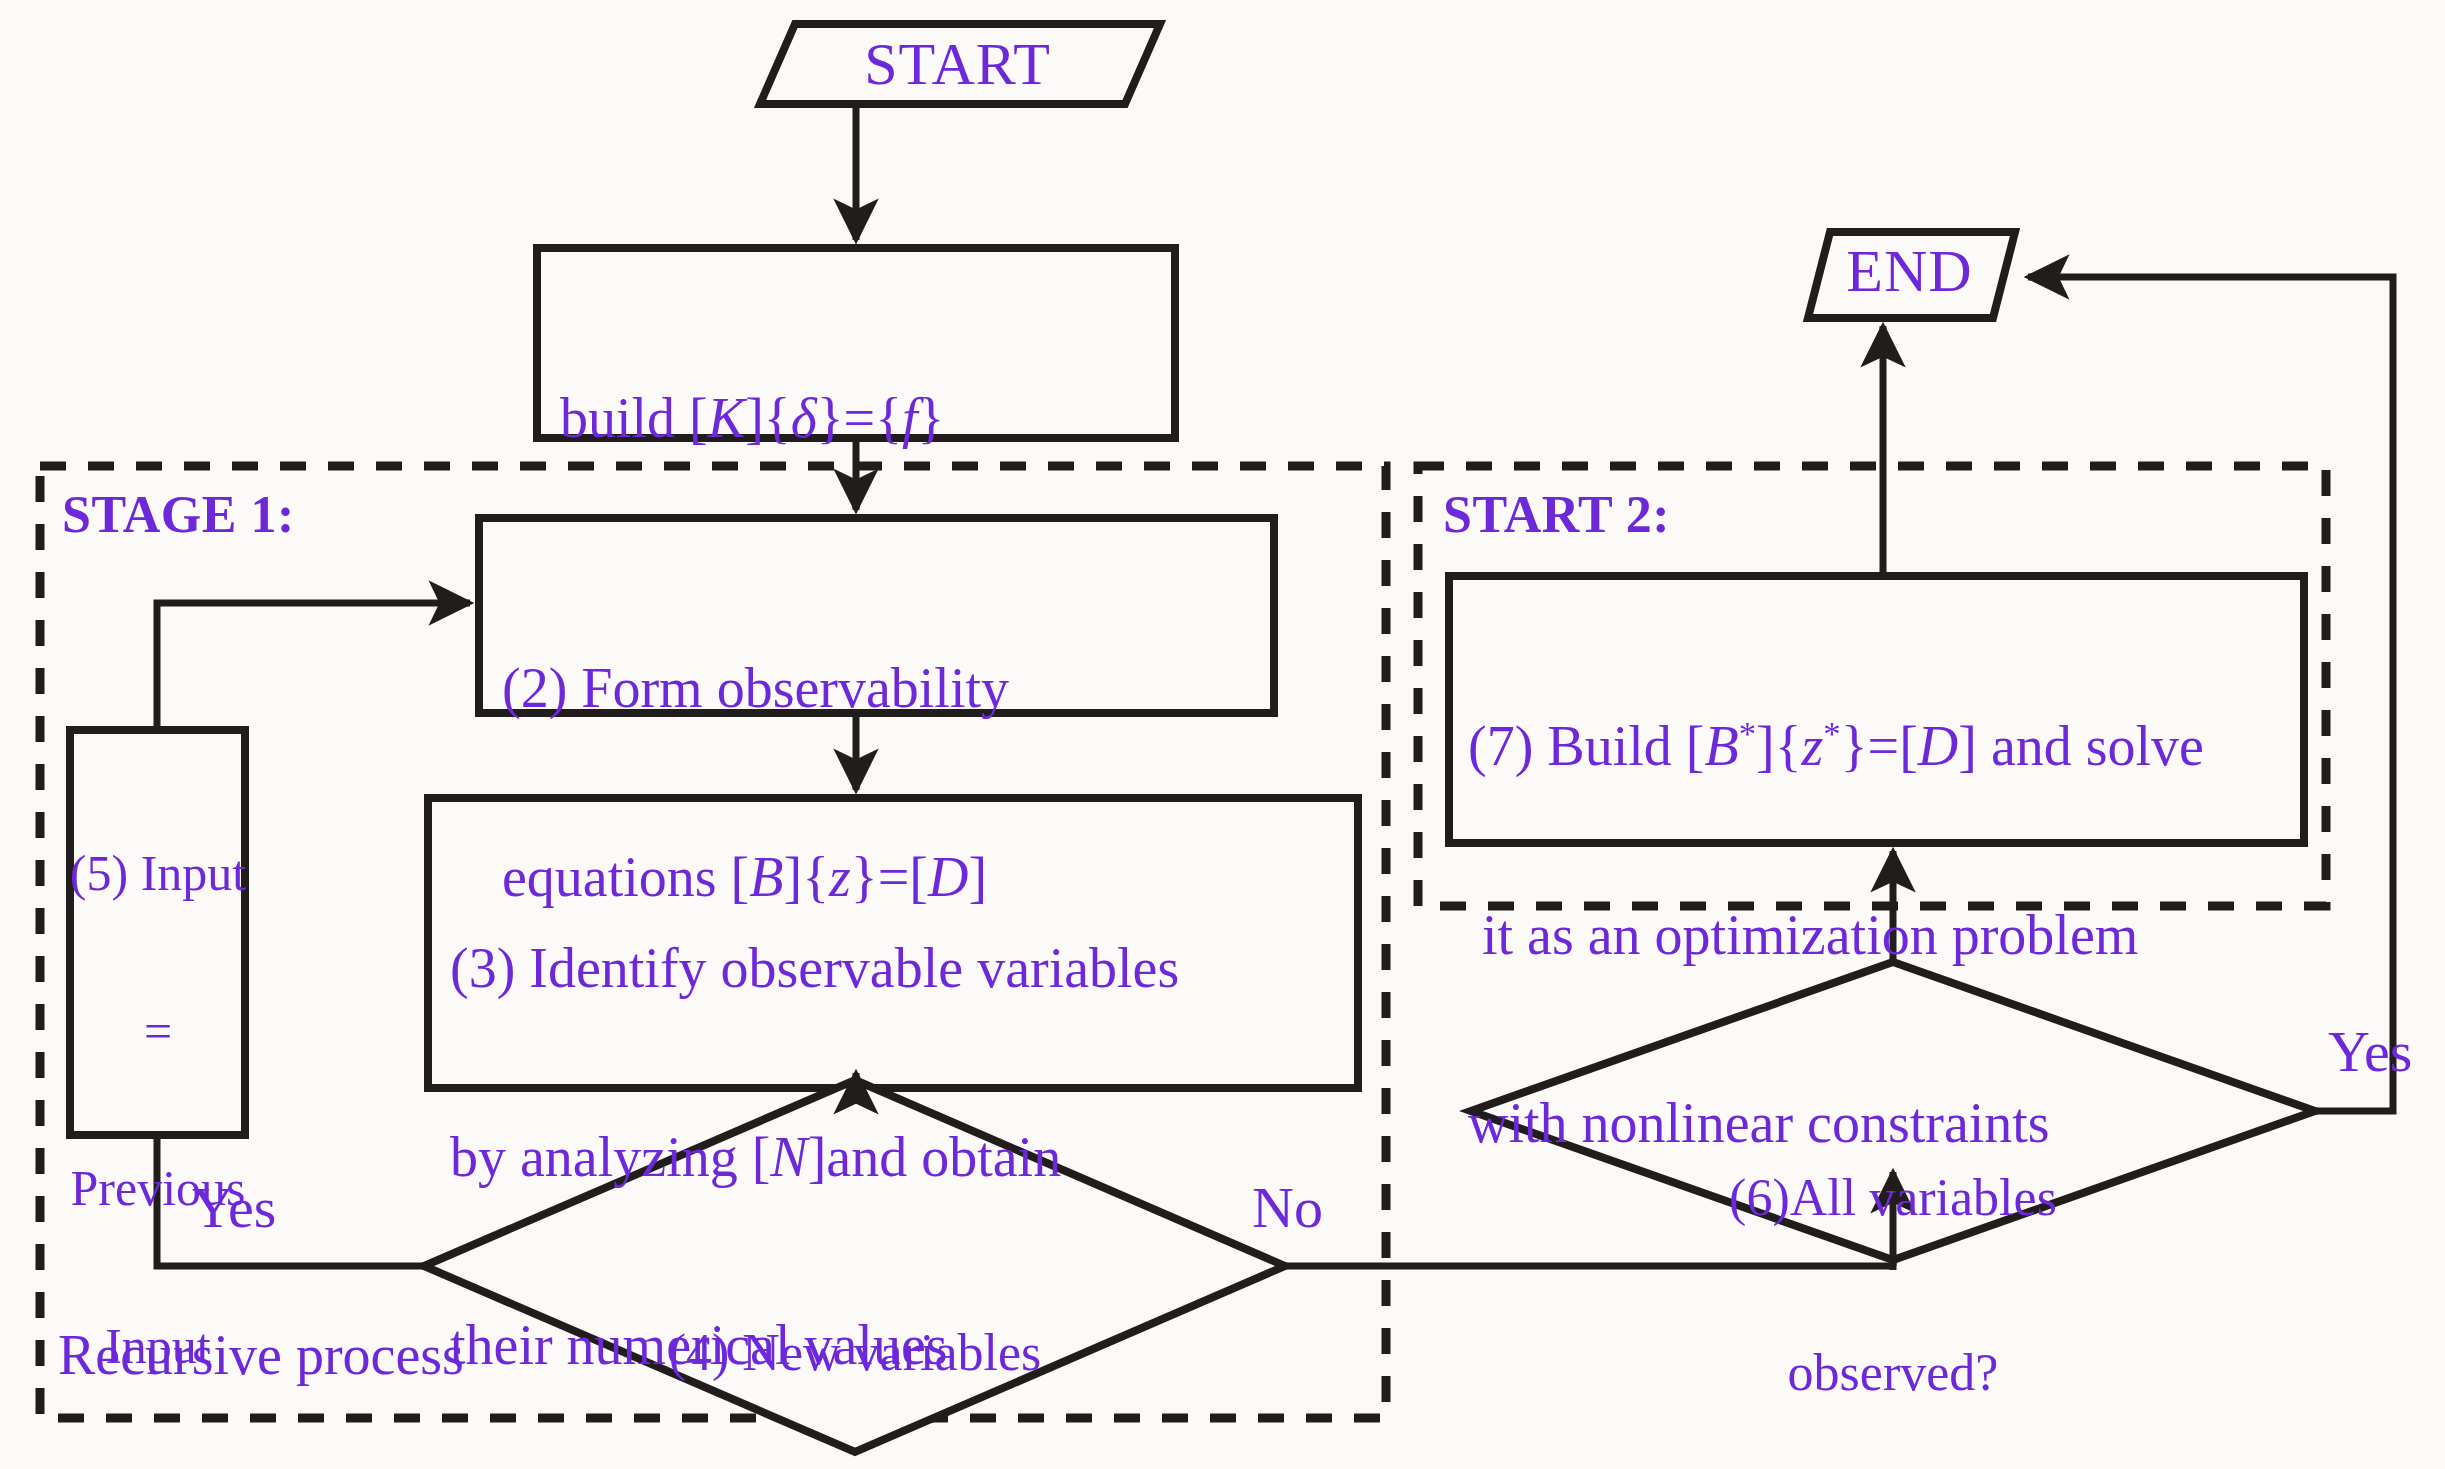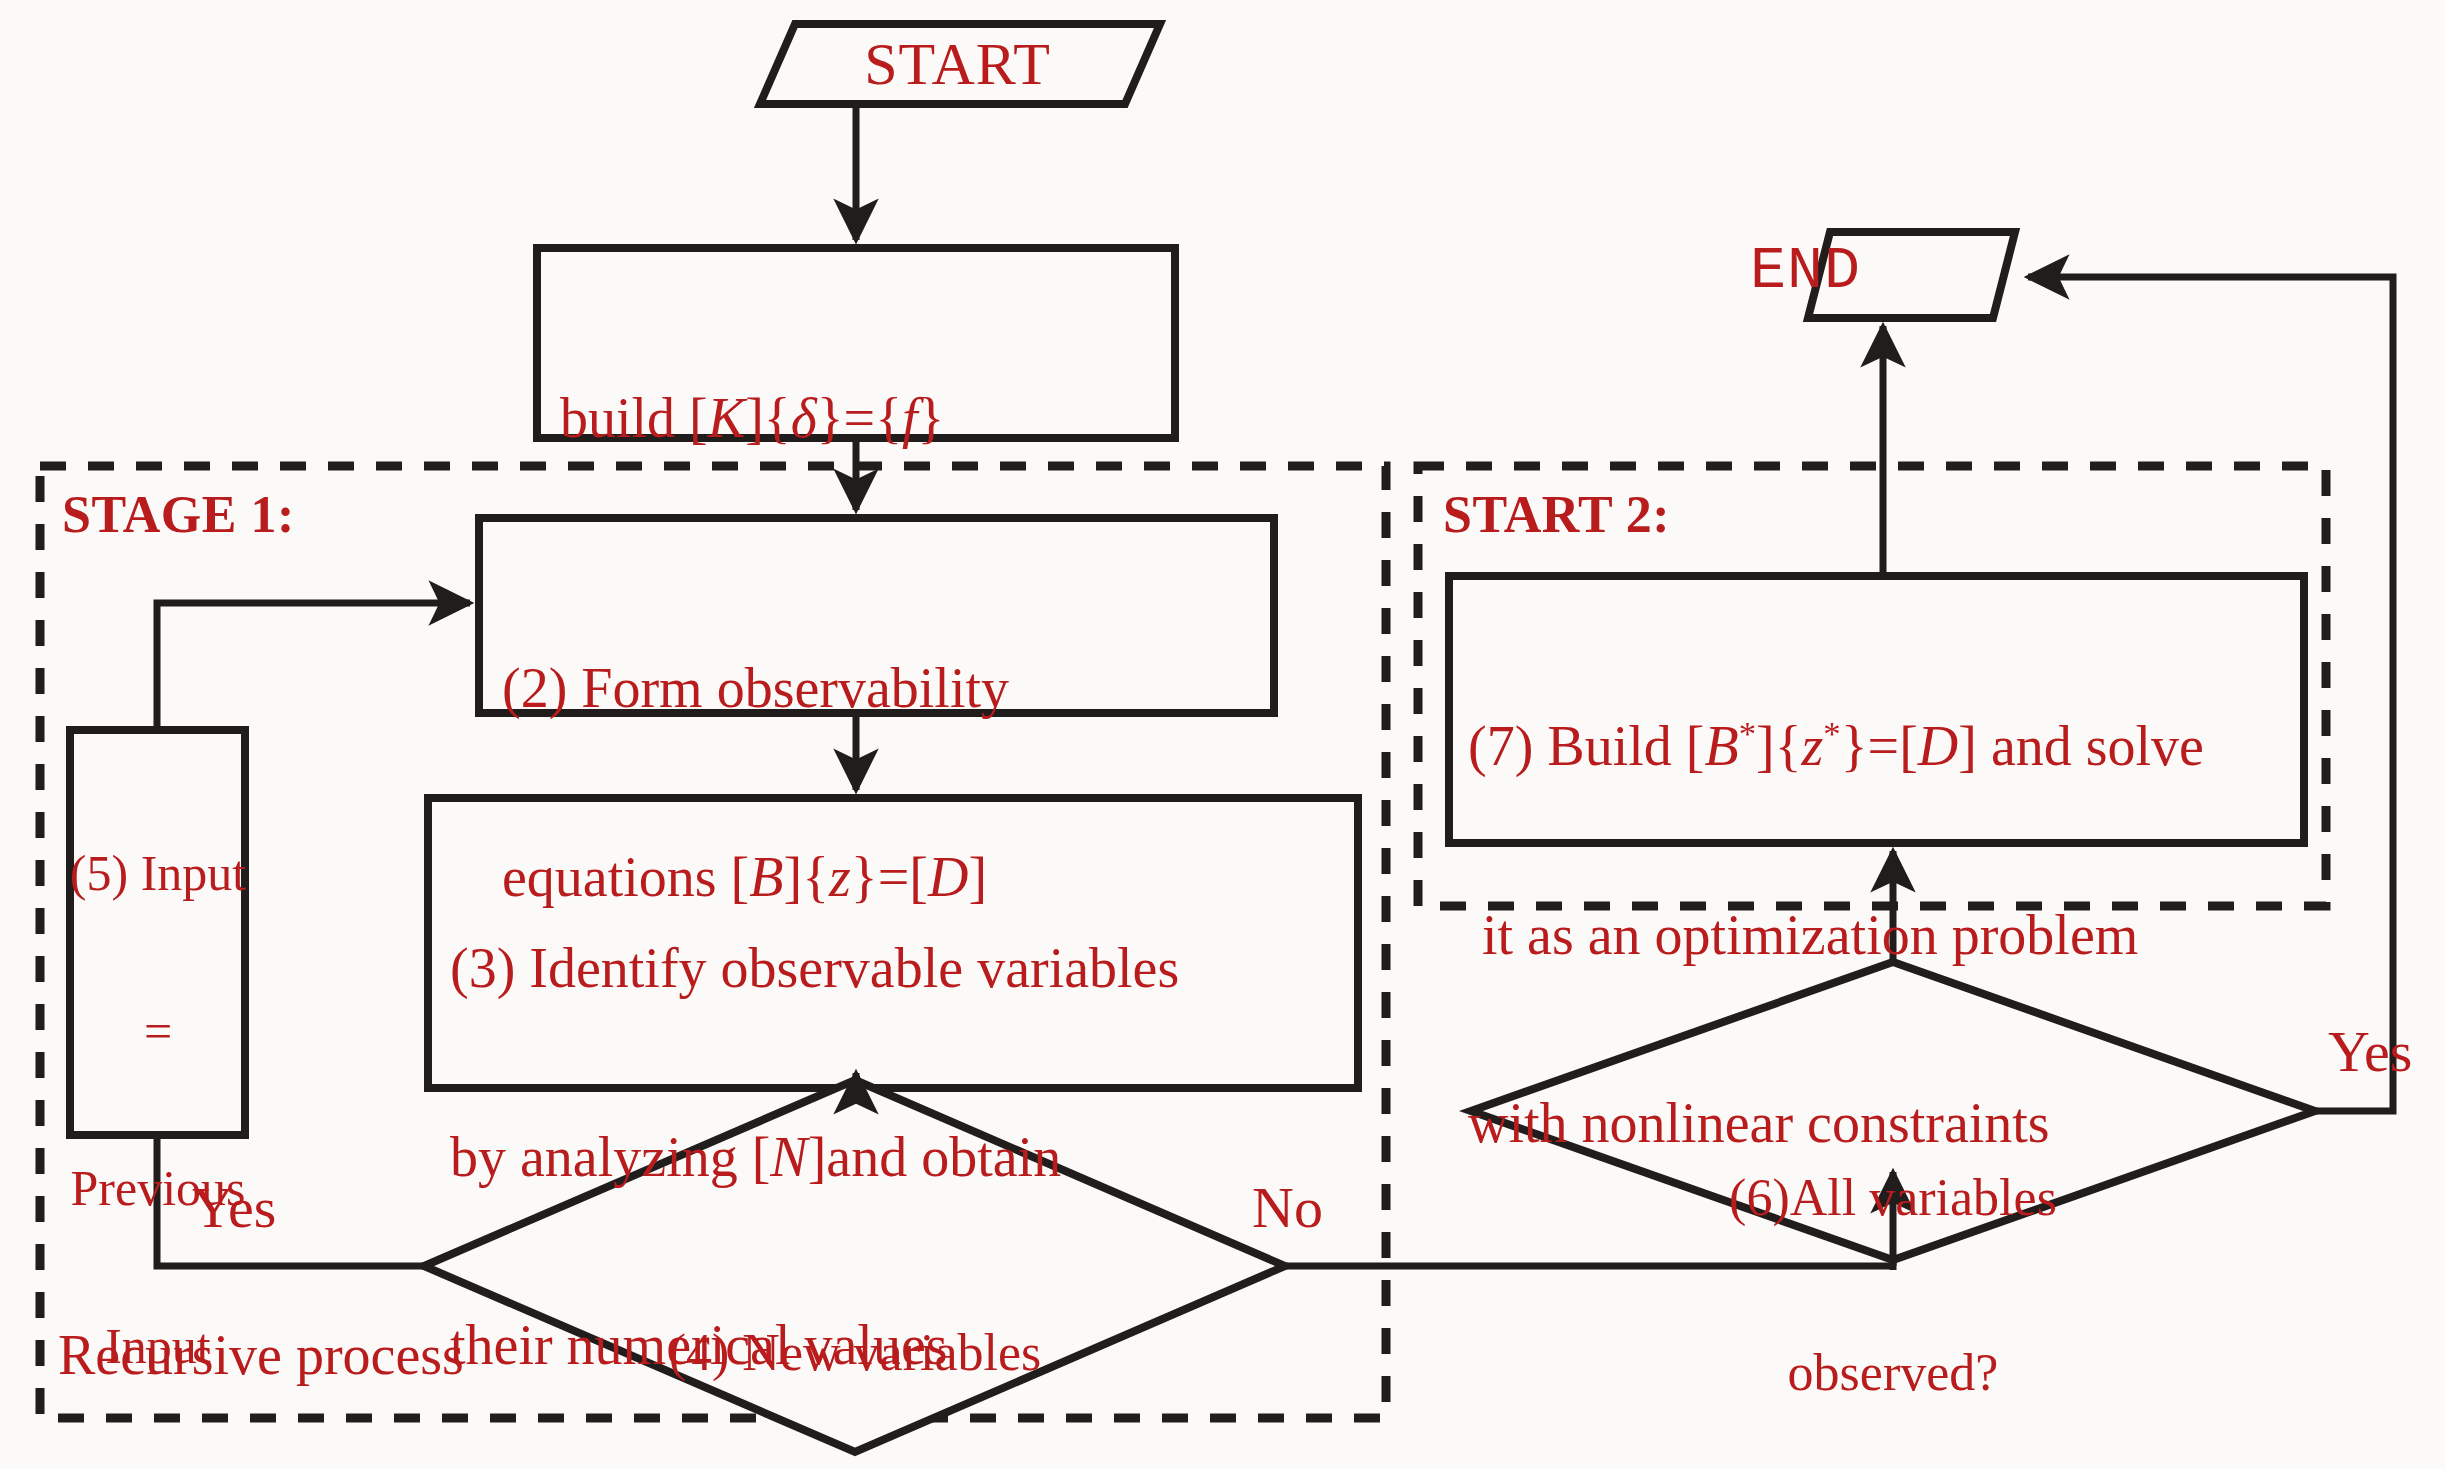--- a/index.html
+++ b/index.html
@@ -16,21 +16,21 @@
     overflow: hidden;
   }
   svg.layer {
     position: absolute;
     top: 0; left: 0;
     width: 2445px;
     height: 1469px;
   }
   .lbl {
     position: absolute;
-    color: #b91c1c;
+    color: #6d28d9;
     font-family: "Liberation Serif", "DejaVu Serif", serif;
     line-height: 1.12;
     white-space: pre;
   }
   .term-txt  { font-size: 60px; letter-spacing: 1px; }
   .box-txt   { font-size: 56px; }
   .small-box-txt { font-size: 50px; }
   .stage-txt { font-size: 52px; font-weight: bold; letter-spacing: 0.5px; }
   .rec-txt   { font-size: 56px; }
   .yn-txt    { font-size: 58px; }
@@ -94,21 +94,21 @@
 
       <path d="M 1883 576 L 1883 326" marker-end="url(#arrow)"></path>
 
       <path d="M 2315 1111 L 2393 1111 L 2393 277 L 2028 277" marker-end="url(#arrow)"></path>
 
     </g>
   </svg>
 
   <div class="lbl term-txt ctr" style="left:785px; top:31px; width:345px;">START</div>
 
-  <div class="lbl term-txt ctr" style="left:1708px; top:238px; width:195px;font-family:Liberation Mono, monospace;">END</div>
+  <div class="lbl term-txt ctr" style="left:1812px; top:238px; width:195px;">END</div>
 
   <div class="lbl box-txt" style="left:560px; top:262px; width:600px;">
     <div>build [<i class="mv">K</i>]{<i class="mv">δ</i>}={<i class="mv">f</i>}</div>
   </div>
 
   <div class="lbl box-txt" style="left:502px; top:532px; width:760px;">
     <div>(2) Form observability</div>
     <div>equations [<i class="mv">B</i>]{<i class="mv">z</i>}=[<i class="mv">D</i>]</div>
   </div>
 

